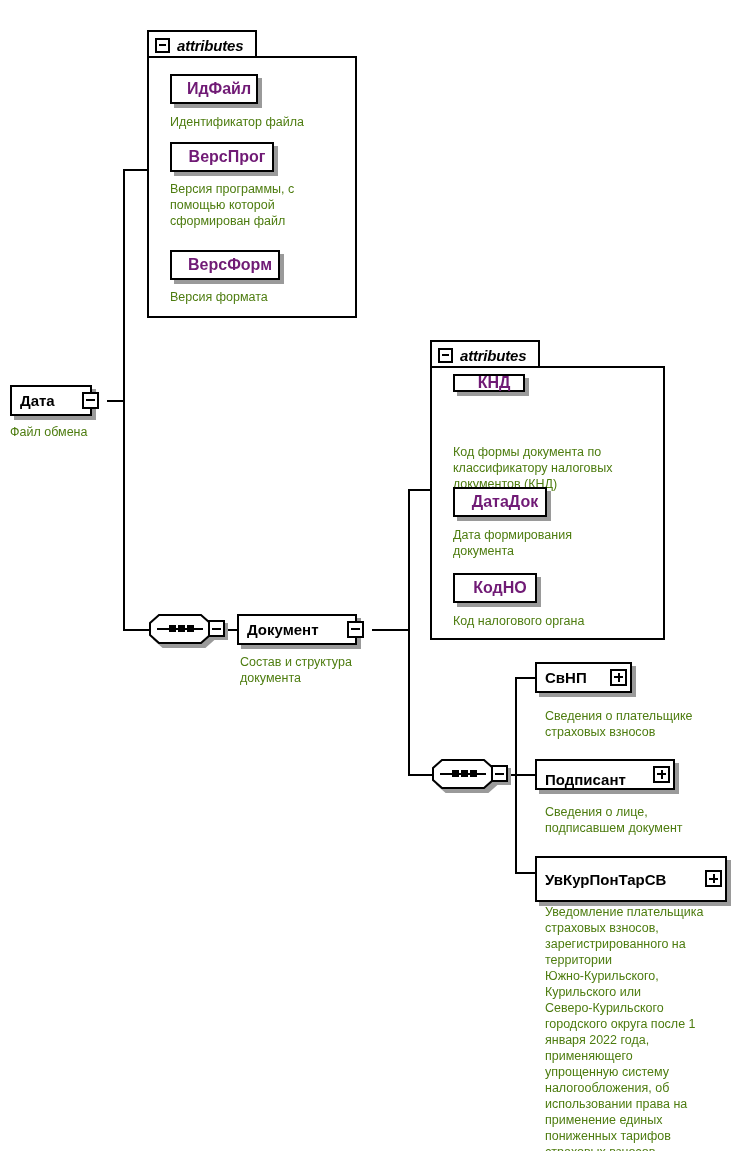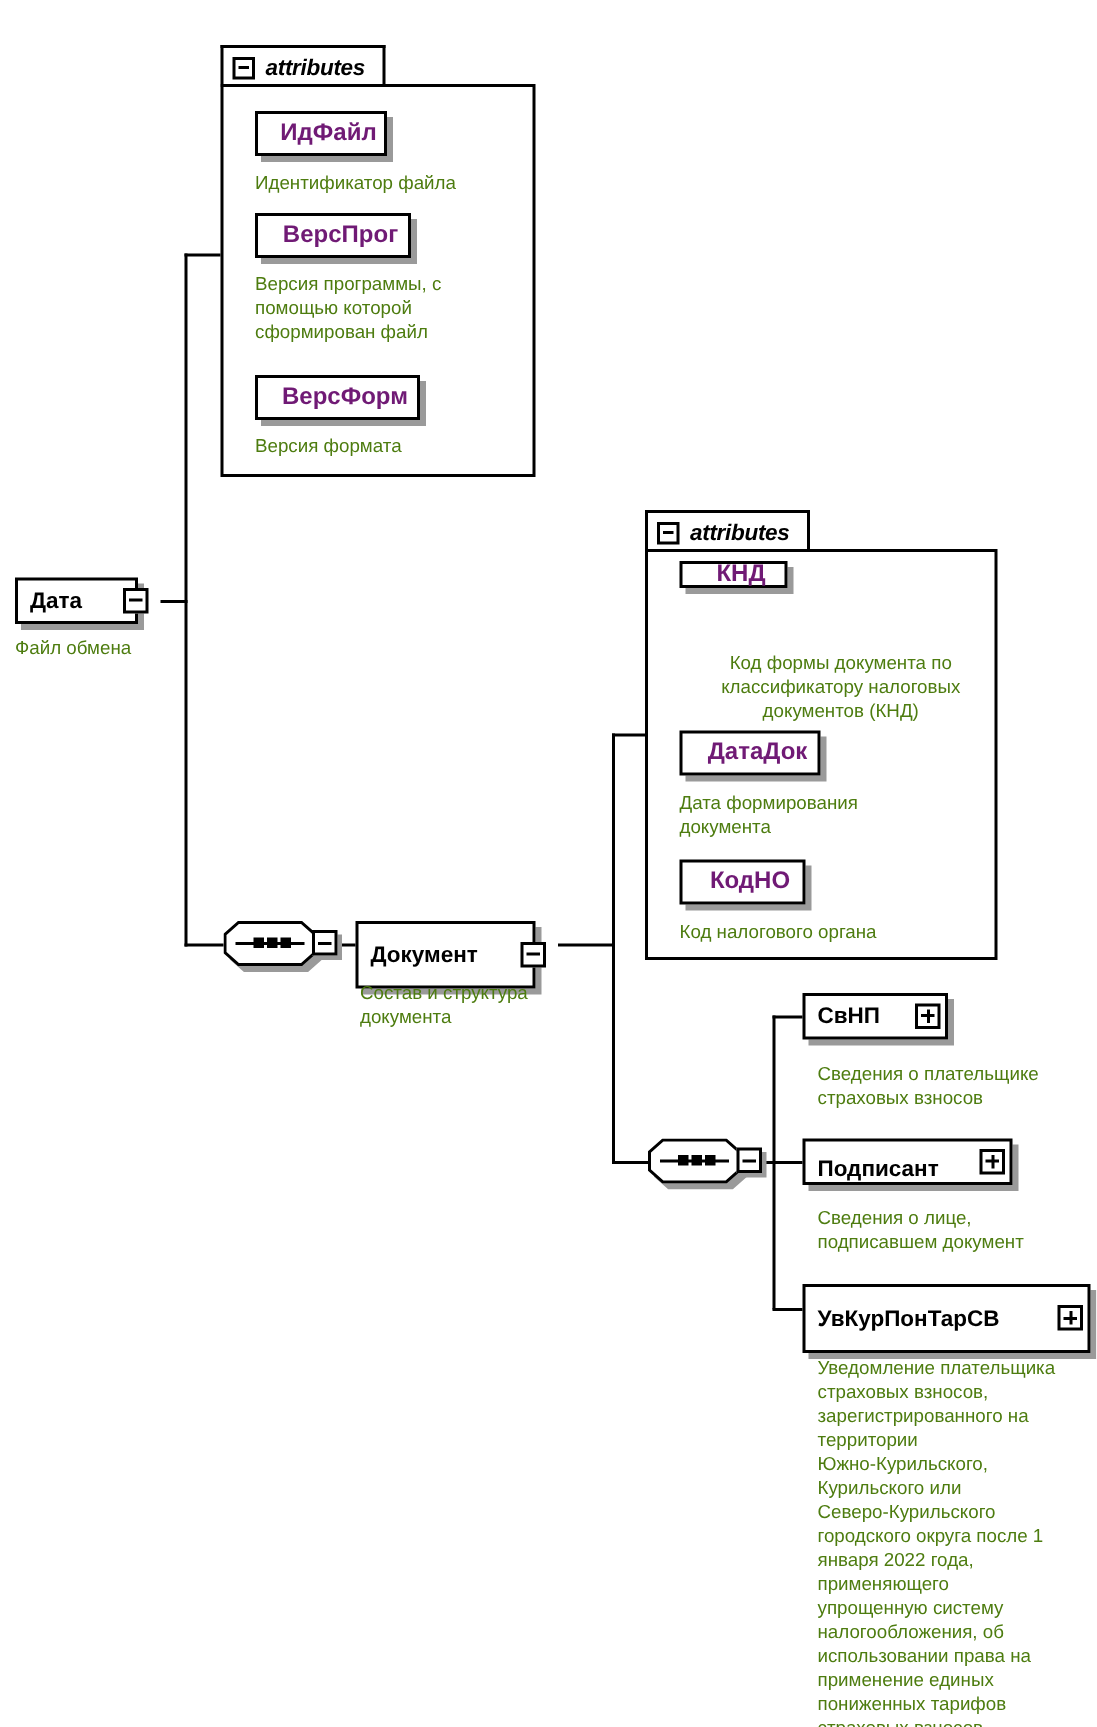--- a/index.html
+++ b/index.html
@@ -237,37 +237,37 @@
     <svg width="62" height="30" viewBox="0 0 62 30">
       <polygon points="10,1 52,1 61,9 61,21 52,29 10,29 1,21 1,9" fill="#ffffff" stroke="#000000" stroke-width="2"></polygon>
       <line x1="8" y1="15" x2="54" y2="15" stroke="#000000" stroke-width="2"></line>
       <rect x="20" y="11" width="7" height="7" fill="#000000"></rect>
       <rect x="29" y="11" width="7" height="7" fill="#000000"></rect>
       <rect x="38" y="11" width="7" height="7" fill="#000000"></rect>
     </svg>
   </div>
   <div class="seq-exp" style="left:208px; top:605px;"></div>
 
-  <div class="node" style="left:237px; top:590px; width:120px; height:45px;">
+  <div class="node" style="left:237px; top:590px; width:120px; height:31px;">
     <span class="node-label">Документ</span>
     <span class="node-exp" style="right:-9px;"></span>
   </div>
   <div class="desc" style="left:240px; top:630px; width:150px;">Состав и структура
 документа</div>
 
   <div class="attr-tab" style="left:430px; top:316px; width:110px; height:28px;">
     <span class="expander"></span>
     <span class="attr-tab-label">attributes</span>
   </div>
   <div class="attr-box" style="left:430px; top:342px; width:235px; height:274px;"></div>
 
   <div class="attr-item" style="left:453px; top:350px; width:72px; height:18px;">
     <span>КНД</span>
   </div>
-  <div class="desc" style="left:453px; top:410px; width:215px;text-align:center;">Код формы документа по
+  <div class="desc" style="left:453px; top:420px; width:215px;">Код формы документа по
 классификатору налоговых
 документов (КНД)</div>
 
   <div class="attr-item" style="left:453px; top:463px; width:94px; height:30px;">
     <span>ДатаДок</span>
   </div>
   <div class="desc" style="left:453px; top:503px; width:200px;">Дата формирования
 документа</div>
 
   <div class="attr-item" style="left:453px; top:549px; width:84px; height:30px;">

